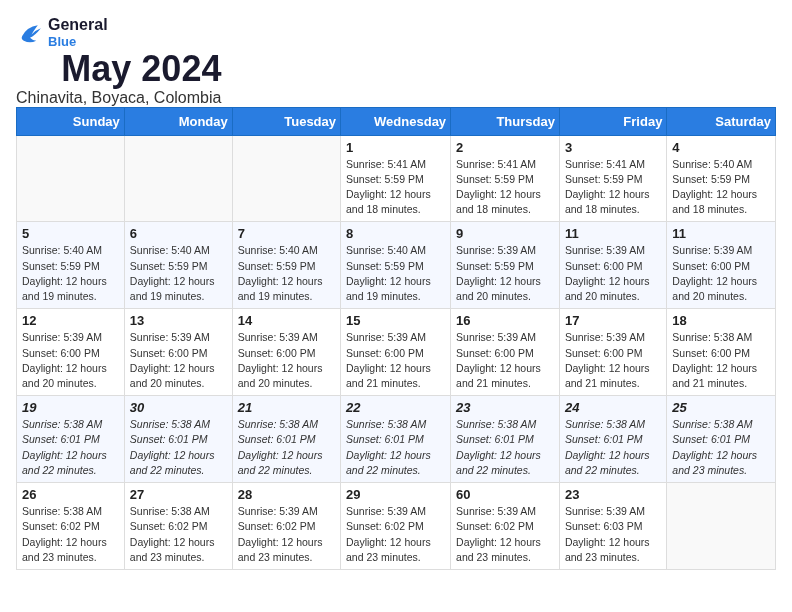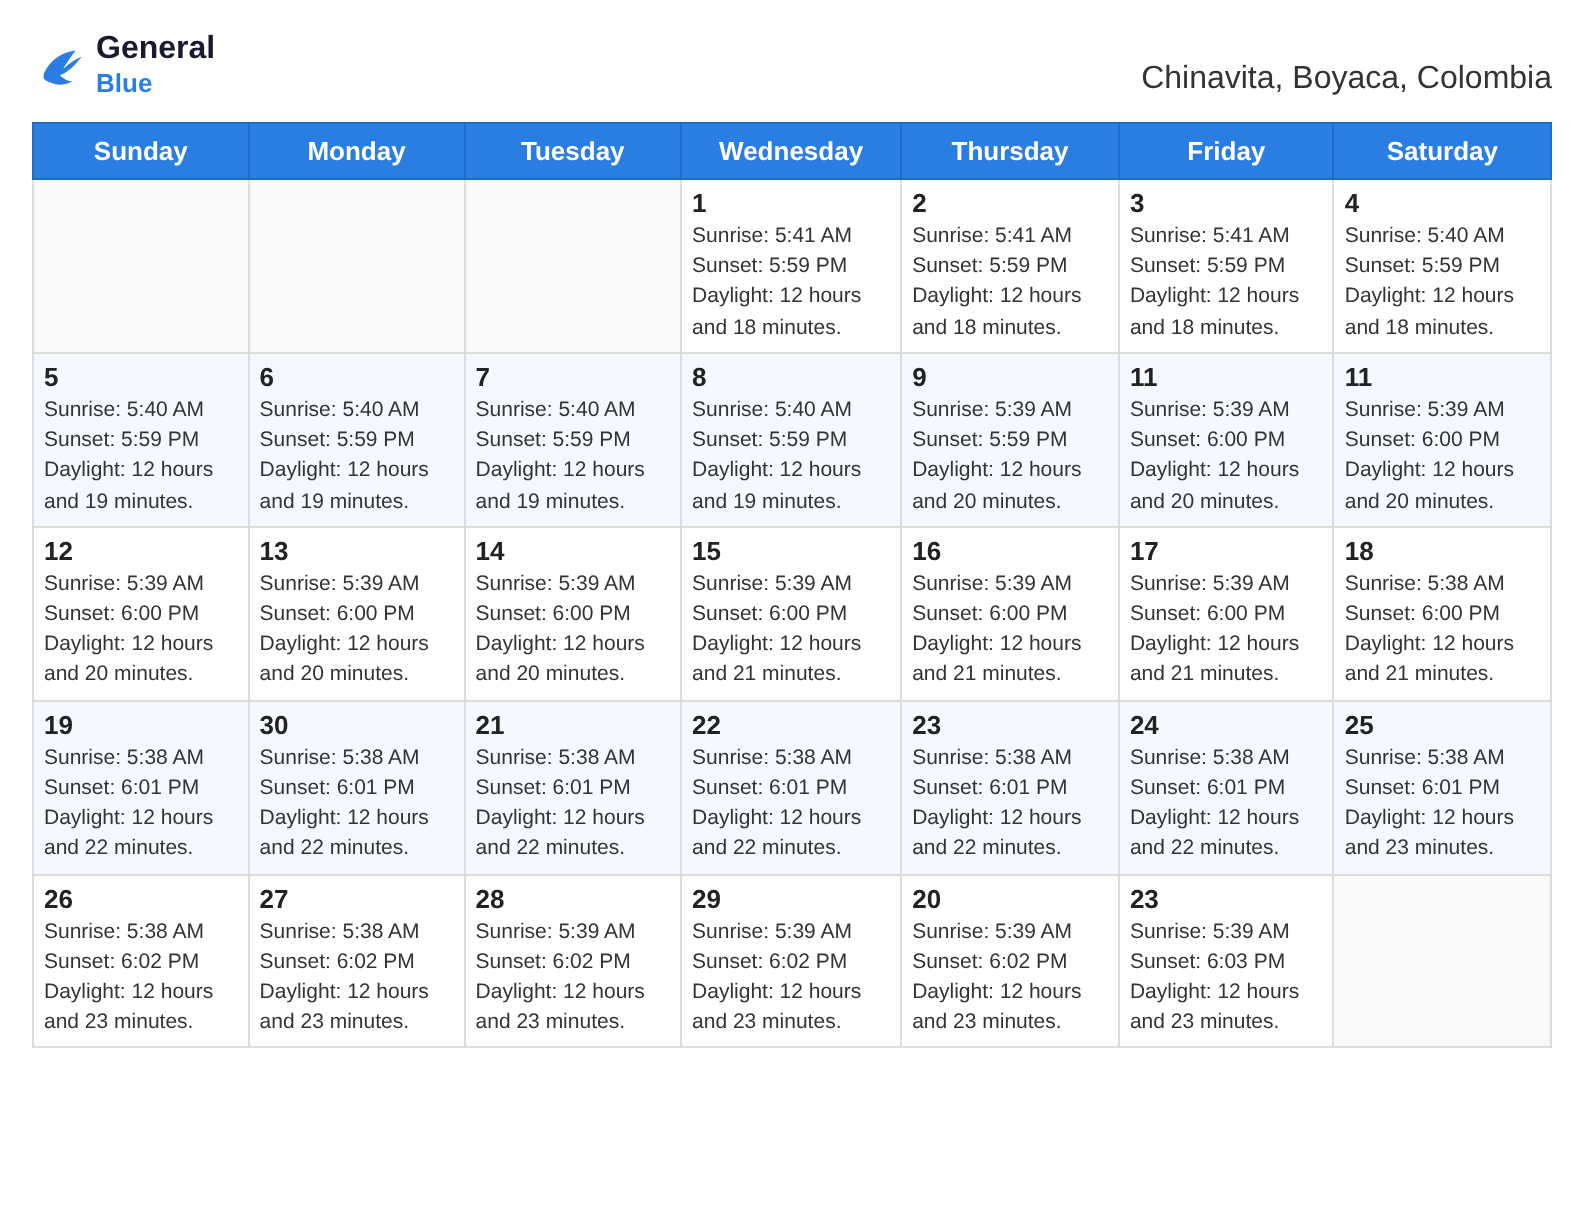--- a/index.html
+++ b/index.html
@@ -6,22 +6,22 @@
     body {
       font-family: Arial, sans-serif;
       background: #fff;
       width: 792px;
       min-height: 612px;
       padding: 16px;
     }
     .header-area {
       display: flex;
       justify-content: space-between;
-      align-items: flex-end;
-      margin-bottom: 12px;
+      align-items: flex-start;
+      flex-direction: column;
     }
     .logo {
       display: flex;
       align-items: center;
       gap: 4px;
     }
     .logo-bird {
       width: 28px;
       height: 28px;
     }
@@ -42,21 +42,21 @@
       width: 100%;
       border-collapse: collapse;
       border: 1px solid #ccc;
     }
     .calendar-table th {
       background: #2a7de1;
       color: #fff;
       font-size: 13px;
       font-weight: bold;
       padding: 6px 4px;
-      text-align: center;
+      text-align: right;
       border: 1px solid #1a6cc4;
     }
     .calendar-table td {
       vertical-align: top;
       padding: 4px 5px;
       font-size: 10.5px;
       color: #222;
       border: 1px solid #ddd;
       width: 113px;
       min-height: 80px;
@@ -89,20 +89,21 @@
   <div class="logo">
     <svg class="logo-bird" viewBox="0 0 36 36" xmlns="http://www.w3.org/2000/svg">
       <path d="M8 22 Q14 10 28 8 Q22 16 20 20 Q26 14 32 12 Q24 22 18 24 Q22 28 26 28 Q18 32 10 28 Q6 26 8 22Z" fill="#2a7de1"></path>
     </svg>
     <div>
       <div style="font-size:16px;font-weight:bold;color:#1a1a2e;">General</div>
       <div style="font-size:13px;font-weight:bold;color:#2a7de1;">Blue</div>
     </div>
   </div>
   <div class="title-area">
+    <div class="month-title">May 2024</div>
     <div class="location-title">Chinavita, Boyaca, Colombia</div>
   </div>
 </div>
 
 <table class="calendar-table">
   <thead>
     <tr>
 
     <th>Sunday</th>
         <th>Monday</th>
@@ -188,21 +189,21 @@
         </td>
         <td>
           <span class="day-number">17</span>
           <div class="day-info">Sunrise: 5:39 AM<br>Sunset: 6:00 PM<br>Daylight: 12 hours<br>and 21 minutes.</div>
         </td>
         <td>
           <span class="day-number">18</span>
           <div class="day-info">Sunrise: 5:38 AM<br>Sunset: 6:00 PM<br>Daylight: 12 hours<br>and 21 minutes.</div>
         </td>
       </tr>
-      <tr class="week-row" style="background: #d946ef;">
+      <tr class="week-row" style="background: #d946ef; font-style: italic;">
         <td>
           <span class="day-number">19</span>
           <div class="day-info">Sunrise: 5:38 AM<br>Sunset: 6:01 PM<br>Daylight: 12 hours<br>and 22 minutes.</div>
         </td>
         <td>
           <span class="day-number">30</span>
           <div class="day-info">Sunrise: 5:38 AM<br>Sunset: 6:01 PM<br>Daylight: 12 hours<br>and 22 minutes.</div>
         </td>
         <td>
           <span class="day-number">21</span>
@@ -236,21 +237,21 @@
         </td>
         <td>
           <span class="day-number">28</span>
           <div class="day-info">Sunrise: 5:39 AM<br>Sunset: 6:02 PM<br>Daylight: 12 hours<br>and 23 minutes.</div>
         </td>
         <td>
           <span class="day-number">29</span>
           <div class="day-info">Sunrise: 5:39 AM<br>Sunset: 6:02 PM<br>Daylight: 12 hours<br>and 23 minutes.</div>
         </td>
         <td>
-          <span class="day-number">20</span>
+          <span class="day-number">60</span>
           <div class="day-info">Sunrise: 5:39 AM<br>Sunset: 6:02 PM<br>Daylight: 12 hours<br>and 23 minutes.</div>
         </td>
         <td>
           <span class="day-number">23</span>
           <div class="day-info">Sunrise: 5:39 AM<br>Sunset: 6:03 PM<br>Daylight: 12 hours<br>and 23 minutes.</div>
         </td>
         <td class="empty"></td>
       </tr>
     </tbody>
 </table>

